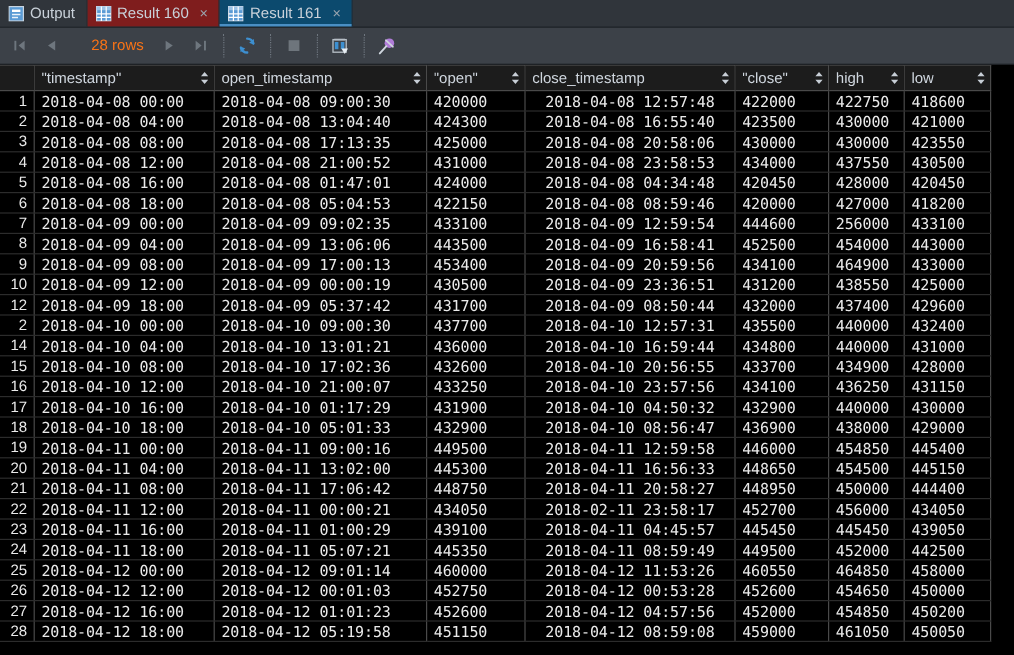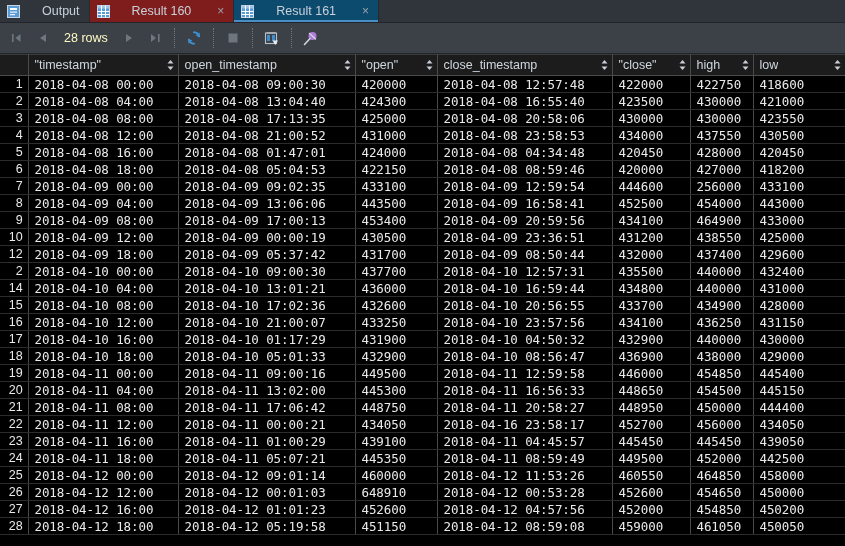--- a/index.html
+++ b/index.html
@@ -25,21 +25,21 @@
     background: #30353b;
     display: flex;
     align-items: stretch;
     flex: none;
     border-bottom: 1px solid #21252b;
     position: relative;
   }
   .tab {
     display: flex;
     align-items: center;
-    gap: 22px;
+    gap: 5px;
     padding: 0 9px 0 7px;
     font-size: 12.5px;
     color: #c9d1d9;
     background: #30353b;
     border-right: 1px solid #272b31;
     cursor: default;
     white-space: nowrap;
     position: relative;
   }
   .tab.alt { background: #7f1d1d; }
@@ -72,23 +72,24 @@
     border-bottom: 1px solid #22262b;
     gap: 0px;
   }
   .tb-btn {
     width: 26px; height: 24px;
     display: flex; align-items: center; justify-content: center;
     cursor: default;
   }
   .rows-label {
     font-size: 12.5px;
-    color: #fef9c3;
+    color: #f97316;
     padding: 0 8px;
     white-space: nowrap;
+    margin-left: 12px;
   }
   .tb-sep {
     width: 1px; height: 20px;
     margin: 0 6px;
     border-left: 1px dotted #6f7780;
   }
 
   
   .grid-wrap {
     flex: 1 1 auto;
@@ -147,24 +148,24 @@
     padding-right: 5px;
     font-family: "Liberation Sans", sans-serif;
     font-size: 12.5px;
     border-right: 1px solid #4a4a4a;
     border-bottom: 1px solid #2c2c2c;
   }
   .c-rownum { width: 28px; }
   .c-ts     { width: 150px; }
   .c-ots    { width: 177px; }
   .c-open   { width: 82px; }
-  .c-cts    { width: 175px; }
+  .c-cts    { width: 175px; text-align: center; }
   .c-close  { width: 78px; }
   .c-high   { width: 63px; }
-  .c-low    { width: 92px; }
+  .c-low    { width: 72px; }
 </style>
 </head>
 <body>
 
 <div id="app">
 
   <div class="tabbar" id="tabbar">
       <div class="tab">
         <span>
           <svg class="tab-ico" viewBox="0 0 13 13">
@@ -557,21 +558,21 @@
             <td class="c-cts">2018-04-11 20:58:27</td>
             <td class="c-close">448950</td>
             <td class="c-high">450000</td>
             <td class="c-low">444400</td>
           </tr>
           <tr>
             <td class="rownum c-rownum">22</td>
             <td class="c-ts">2018-04-11 12:00</td>
             <td class="c-ots">2018-04-11 00:00:21</td>
             <td class="c-open">434050</td>
-            <td class="c-cts">2018-04-16 23:58:17</td>
+            <td class="c-cts">2018-02-11 23:58:17</td>
             <td class="c-close">452700</td>
             <td class="c-high">456000</td>
             <td class="c-low">434050</td>
           </tr>
           <tr>
             <td class="rownum c-rownum">23</td>
             <td class="c-ts">2018-04-11 16:00</td>
             <td class="c-ots">2018-04-11 01:00:29</td>
             <td class="c-open">439100</td>
             <td class="c-cts">2018-04-11 04:45:57</td>
@@ -596,21 +597,21 @@
             <td class="c-open">460000</td>
             <td class="c-cts">2018-04-12 11:53:26</td>
             <td class="c-close">460550</td>
             <td class="c-high">464850</td>
             <td class="c-low">458000</td>
           </tr>
           <tr>
             <td class="rownum c-rownum">26</td>
             <td class="c-ts">2018-04-12 12:00</td>
             <td class="c-ots">2018-04-12 00:01:03</td>
-            <td class="c-open">648910</td>
+            <td class="c-open">452750</td>
             <td class="c-cts">2018-04-12 00:53:28</td>
             <td class="c-close">452600</td>
             <td class="c-high">454650</td>
             <td class="c-low">450000</td>
           </tr>
           <tr>
             <td class="rownum c-rownum">27</td>
             <td class="c-ts">2018-04-12 16:00</td>
             <td class="c-ots">2018-04-12 01:01:23</td>
             <td class="c-open">452600</td>

